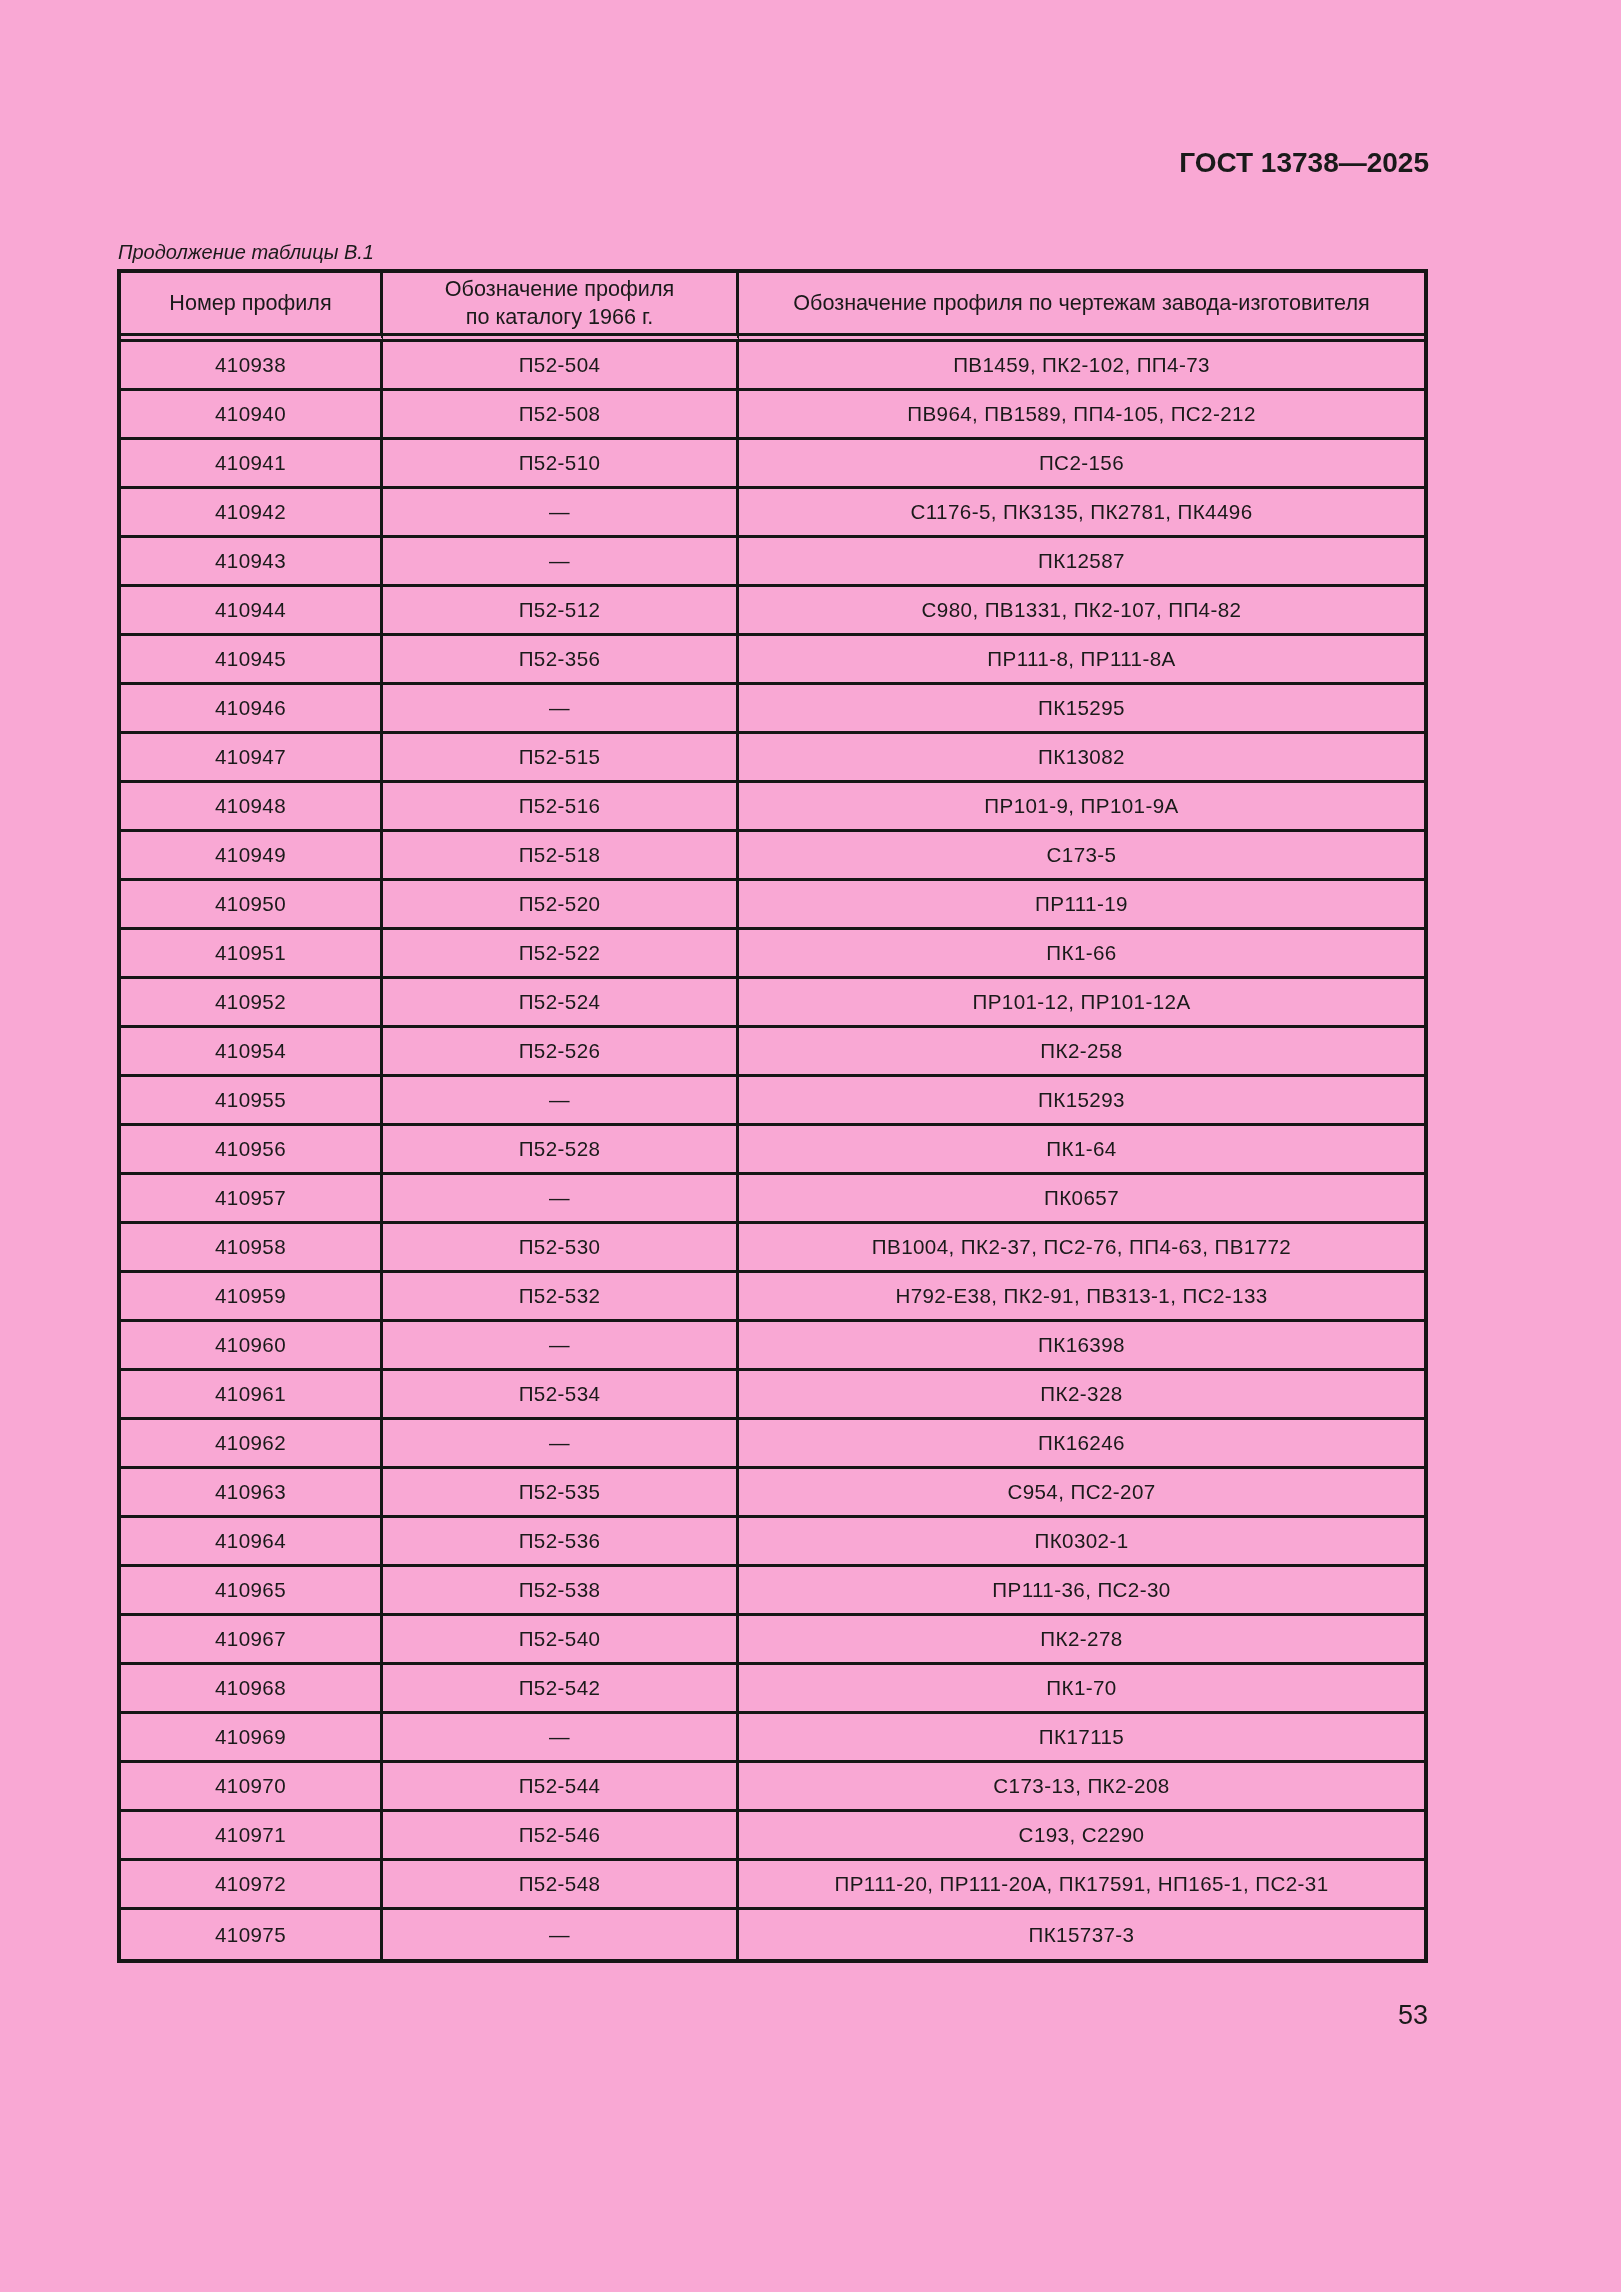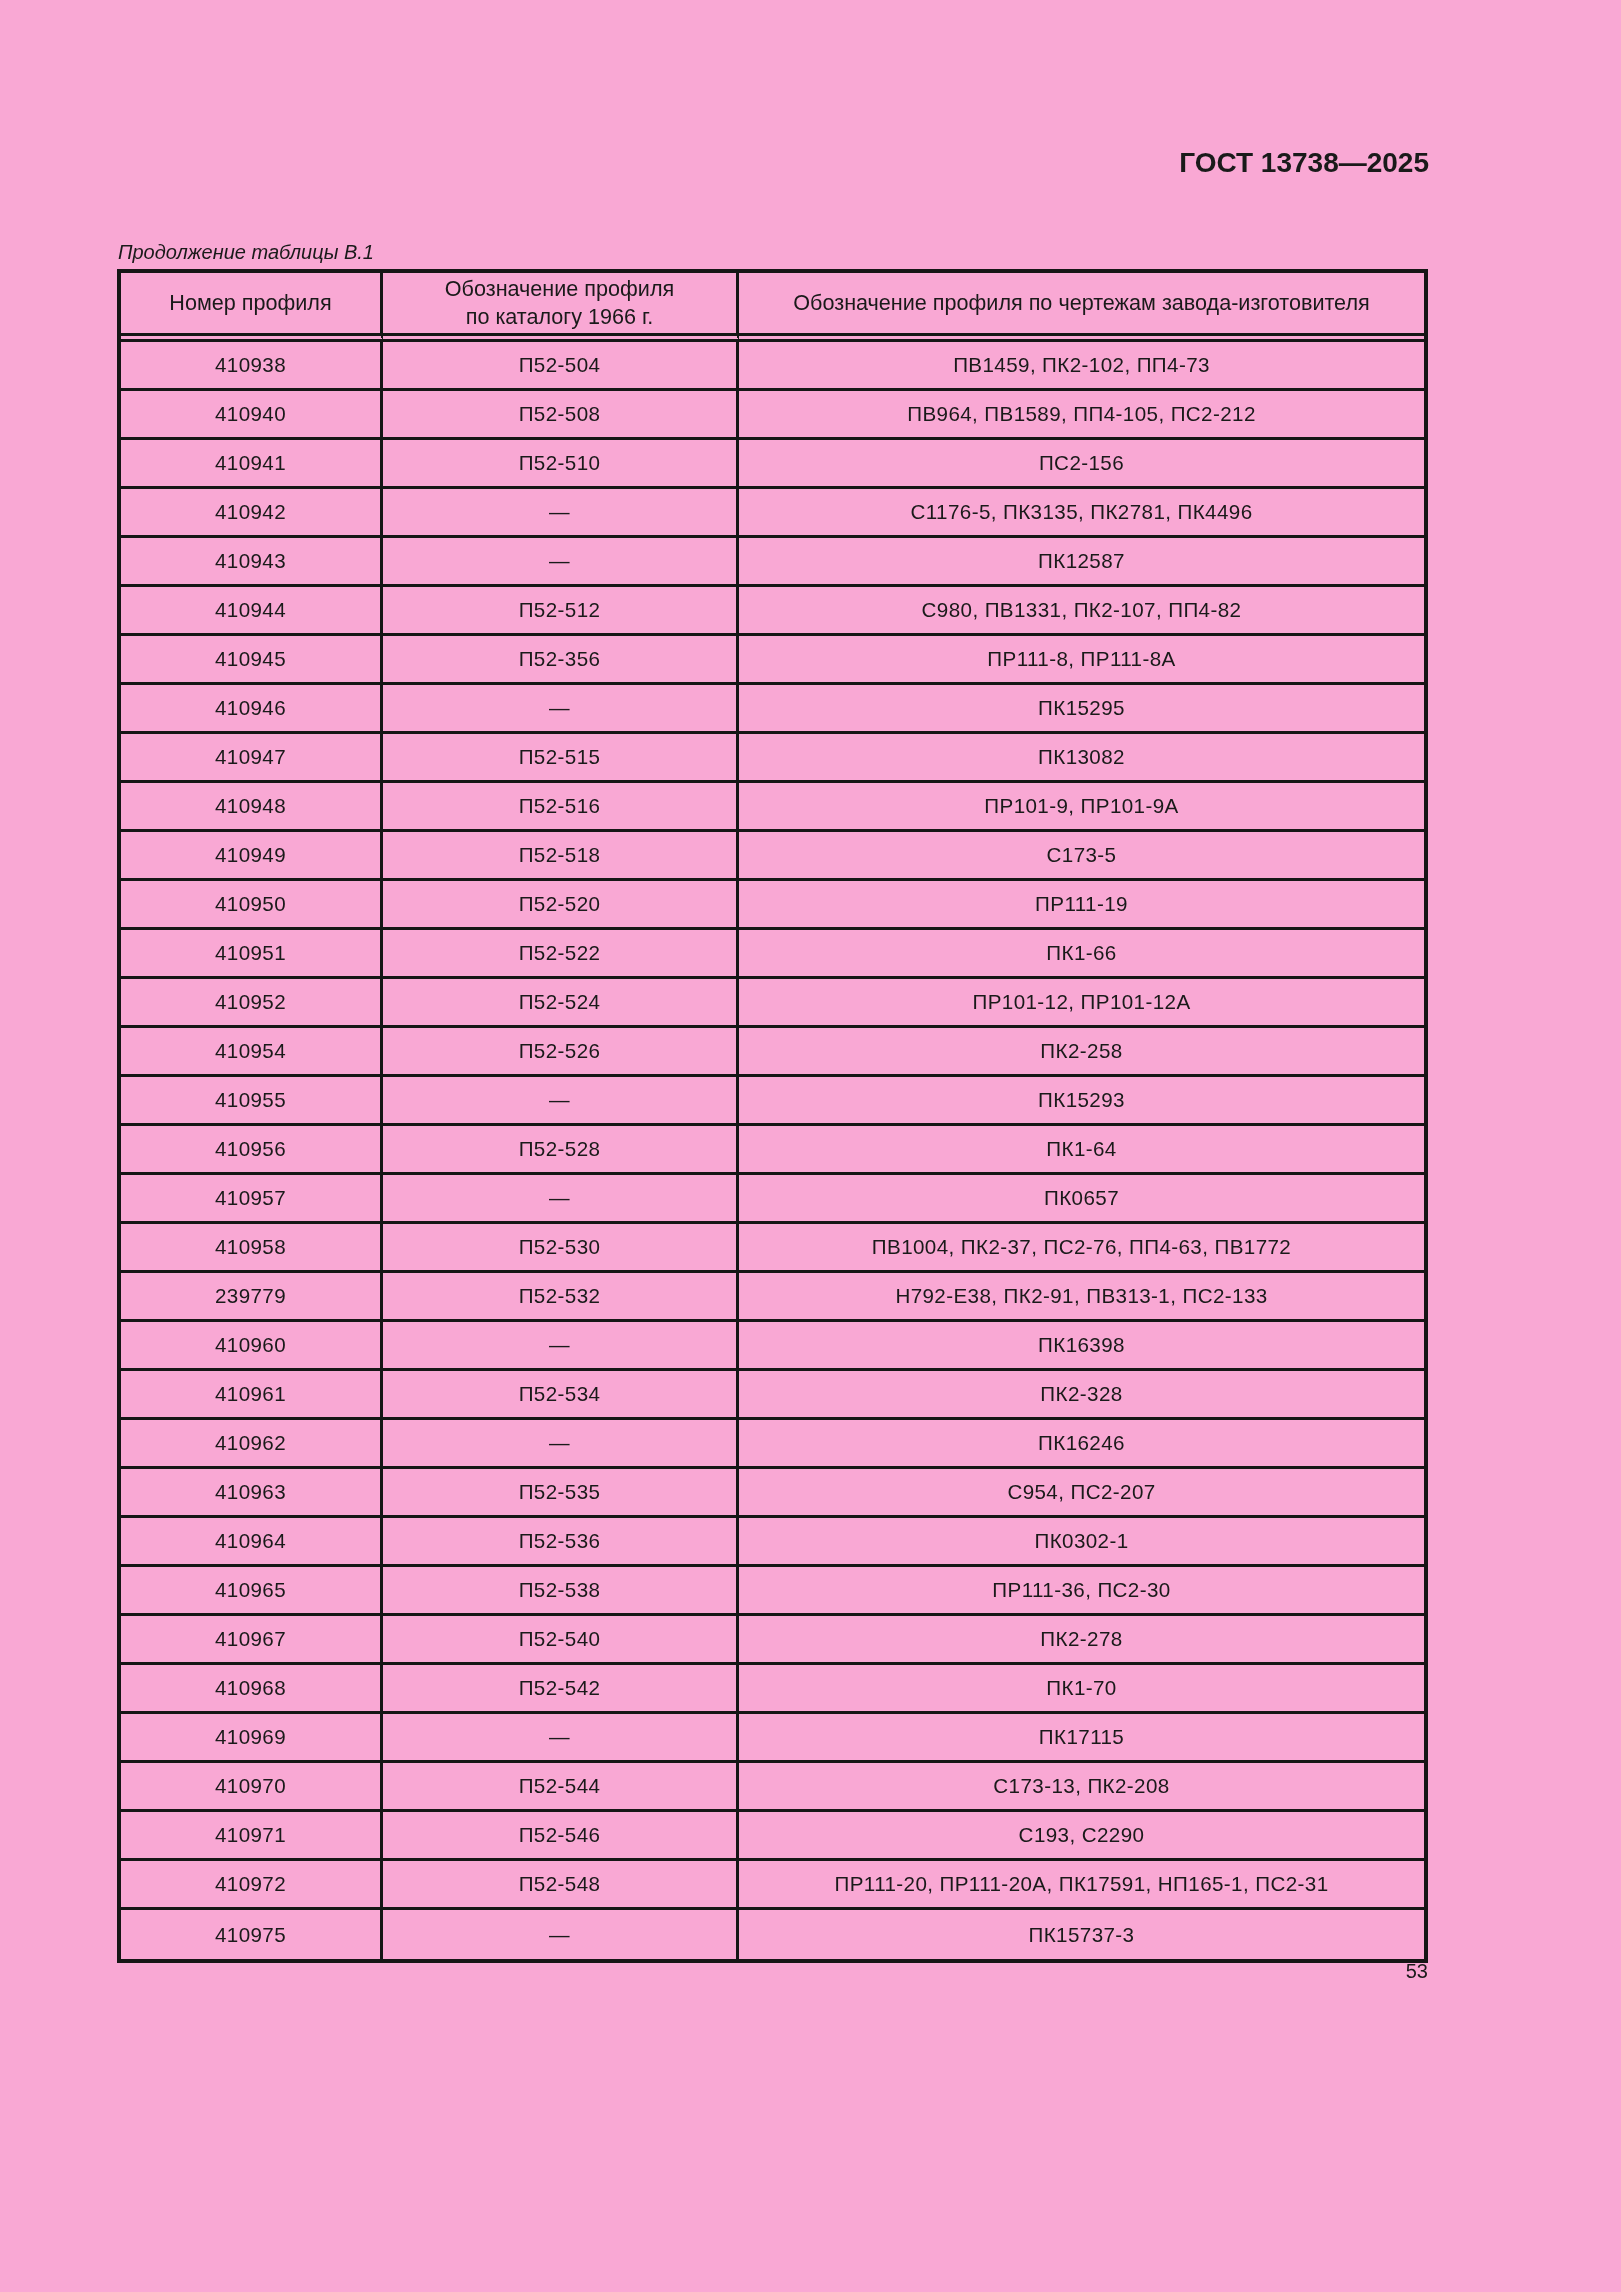--- a/index.html
+++ b/index.html
@@ -64,23 +64,23 @@
   tbody tr { height: 49px; }
   td {
     border-bottom: 3.9px solid #161616;
     font-size: 20.6px;
     letter-spacing: 0.4px;
     white-space: nowrap;
   }
   tbody tr:last-child td { border-bottom: none; }
   .page-num {
     position: absolute;
-    top: 1960px;
+    top: 2000px;
     right: 193px;
-    font-size: 20px;
+    font-size: 27px;
   }
 </style>
 </head>
 <body>
 
 <div class="page">
 
   <div class="std-code">ГОСТ 13738—2025</div>
 
   <div class="caption">Продолжение таблицы В.1</div>
@@ -197,21 +197,21 @@
     <td>410957</td>
     <td>—</td>
     <td>ПК0657</td>
   </tr>
         <tr>
     <td>410958</td>
     <td>П52-530</td>
     <td>ПВ1004, ПК2-37, ПС2-76, ПП4-63, ПВ1772</td>
   </tr>
         <tr>
-    <td>239779</td>
+    <td>410959</td>
     <td>П52-532</td>
     <td>Н792-Е38, ПК2-91, ПВ313-1, ПС2-133</td>
   </tr>
         <tr>
     <td>410960</td>
     <td>—</td>
     <td>ПК16398</td>
   </tr>
         <tr>
     <td>410961</td>

